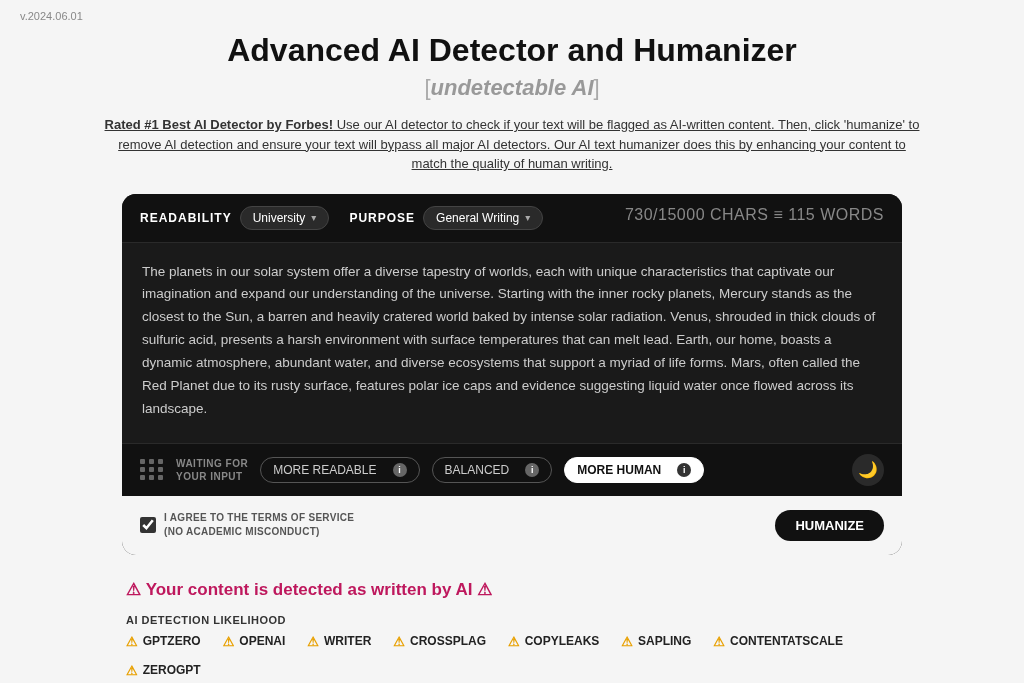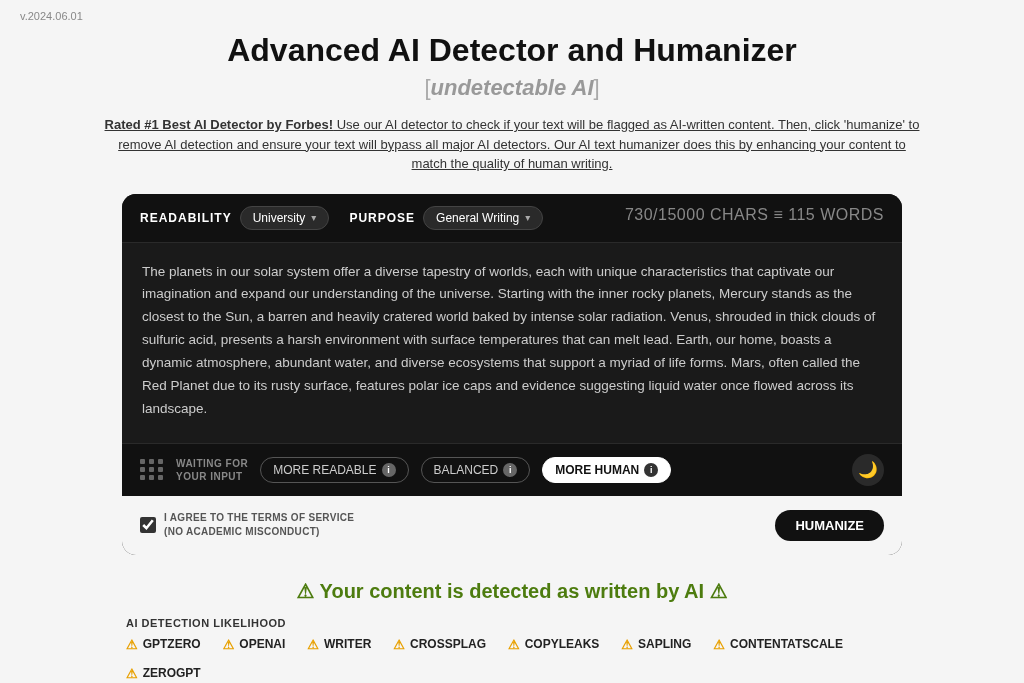--- a/index.html
+++ b/index.html
@@ -126,21 +126,21 @@
     .mode-btn {
       background: transparent;
       border: 1px solid #555;
       border-radius: 20px;
       padding: 5px 12px;
       font-size: 12px;
       color: #ccc;
       cursor: pointer;
       display: flex;
       align-items: center;
-      gap: 5px;
+      gap: 16px;
     }
     .mode-btn.active {
       background: #fff;
       color: #111;
       border-color: #fff;
       font-weight: 600;
     }
     .mode-btn .info-icon {
       width: 14px; height: 14px;
       background: #666;
@@ -213,24 +213,24 @@
       color: #fff;
       cursor: pointer;
       white-space: nowrap;
     }
     .detection-section {
       max-width: 780px;
       margin: 0 auto;
       padding: 0 4px;
     }
     .detected-banner {
-      text-align: center;
-      font-size: 20px;
-      font-weight: 700;
-      color: #4d7c0f;
+      text-align: left;
+      font-size: 17px;
+      font-weight: 700;
+      color: #be185d;
       margin-bottom: 14px;
     }
     .likelihood-label {
       font-size: 11px;
       font-weight: 700;
       color: #333;
       letter-spacing: 0.5px;
       margin-bottom: 8px;
     }
     .detectors-row {

